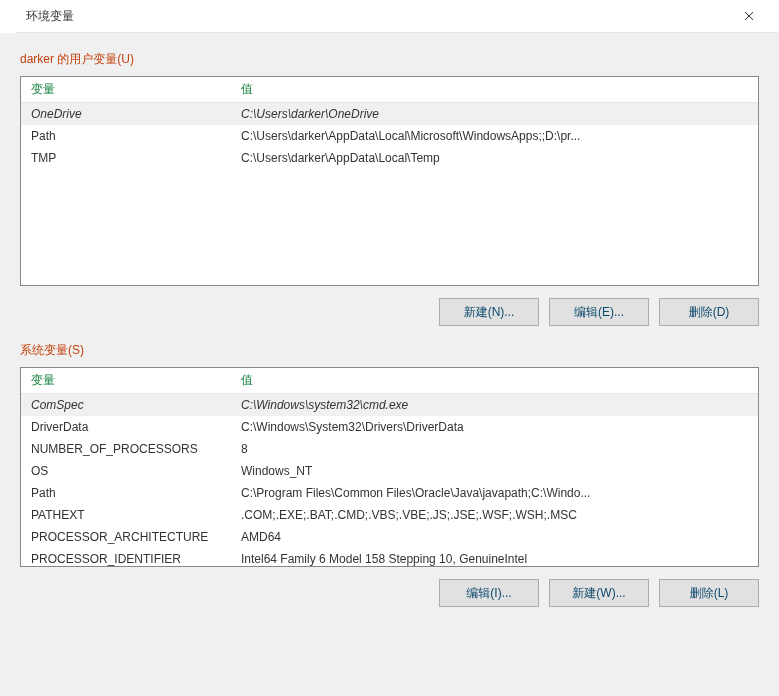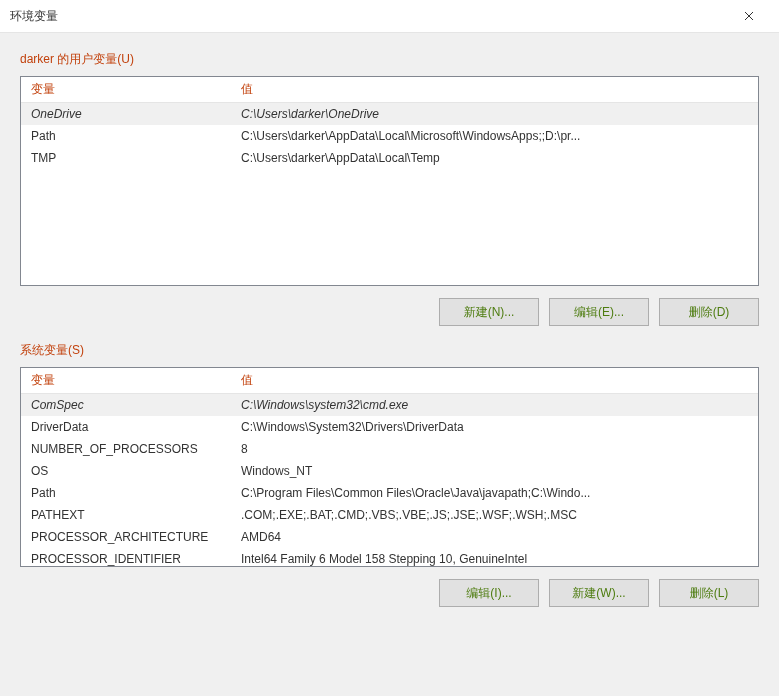--- a/index.html
+++ b/index.html
@@ -11,20 +11,21 @@
       height: 696px;
       overflow: hidden;
     }
     .titlebar {
       height: 30px;
       display: flex;
       align-items: center;
       padding: 16px 10px;
       border-bottom: 1px solid #e5e5e5;
       background: #fff;
+      margin-left: 16px;
     }
     .titlebar-title { flex: 1; color: #333; font-size: 12px; }
     .close-btn {
       width: 40px; height: 28px;
       display: flex; align-items: center; justify-content: center;
       color: #333; font-size: 14px; cursor: pointer;
     }
     .content {
       padding: 14px 20px 10px 20px;
       background: #f0f0f0;
@@ -56,21 +57,21 @@
       border-collapse: collapse;
       table-layout: fixed;
     }
     th {
       text-align: left;
       font-weight: normal;
       padding: 4px 10px;
       background: #fff;
       border-bottom: 1px solid #e5e5e5;
       font-size: 12px;
-      color: #c2410c;
+      color: #15803d;
       position: sticky;
       top: 0;
       font-family: Liberation Serif, serif;
     }
     th.col-name { width: 210px; }
     td {
       padding: 4px 10px;
       font-size: 12px;
       color: #333;
       white-space: nowrap;
@@ -83,21 +84,21 @@
       justify-content: flex-end;
       gap: 10px;
       margin-top: 12px;
     }
     .btn {
       min-width: 100px;
       height: 28px;
       background: #e1e1e1;
       border: 1px solid #adadad;
       font-size: 12px;
-      color: #4d7c0f;
+      color: #0c4a6e;
       cursor: pointer;
       padding: 0 14px;
       font-family: inherit;
     }
     ::-webkit-scrollbar { width: 17px; }
     ::-webkit-scrollbar-track { background: #f0f0f0; }
     ::-webkit-scrollbar-thumb { background: #cdcdcd; border: 1px solid #a6a6a6; }
     ::-webkit-scrollbar-button { background: #f0f0f0; height: 17px; border: 1px solid #cdcdcd; }
   </style>
 </head>

